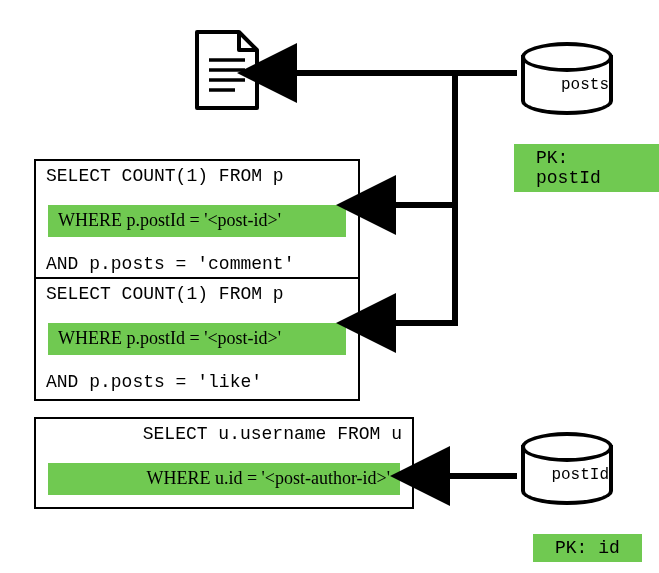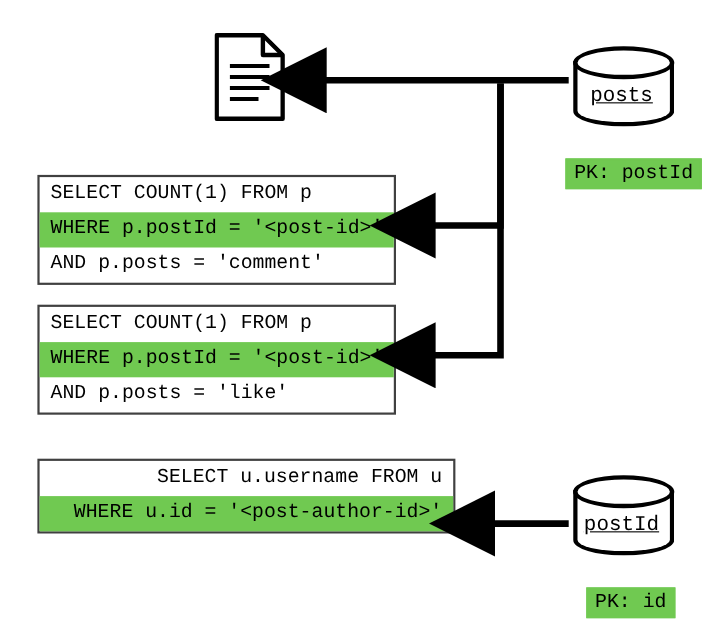--- a/index.html
+++ b/index.html
@@ -36,47 +36,47 @@
     border-bottom: 4px solid #000;
     border-bottom-left-radius: 46px 14px;
     border-bottom-right-radius: 46px 14px;
     background: #fff;
     z-index: 1;
   }
   .db .label {
     position: absolute;
     left: 0; right: 0;
     top: 34px;
-    text-align: center;
-    font-size: 19px;
+    text-align: right;
+    font-size: 16px;
     z-index: 3;
-    text-decoration: underline;
   }
   .pk {
     position: absolute;
     background: #70c951;
     border: 2px solid #70c951;
     font-size: 18px;
-    padding: 2px 6px;
+    padding: 2px 20px;
     color: #000;
   }
   .query {
     position: absolute;
-    border: 2px solid #404040;
+    border: 2px solid #000000;
     background: #fff;
     font-size: 18px;
     line-height: 1.55;
   }
   .query .line {
     padding: 2px 10px;
     white-space: nowrap;
   }
   .query .hl {
     background: #70c951;
-    margin: 0;
+    margin: 12px;
+    font-family: Liberation Serif, serif;
   }
   .doc {
     position: absolute;
     left: 195px;
     top: 30px;
   }
   svg.arrow {
     position: absolute;
     overflow: visible;
   }

